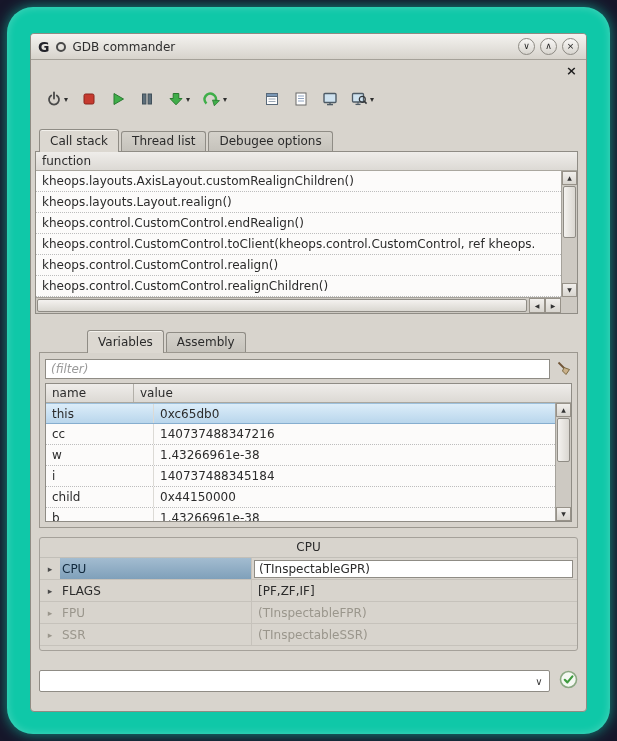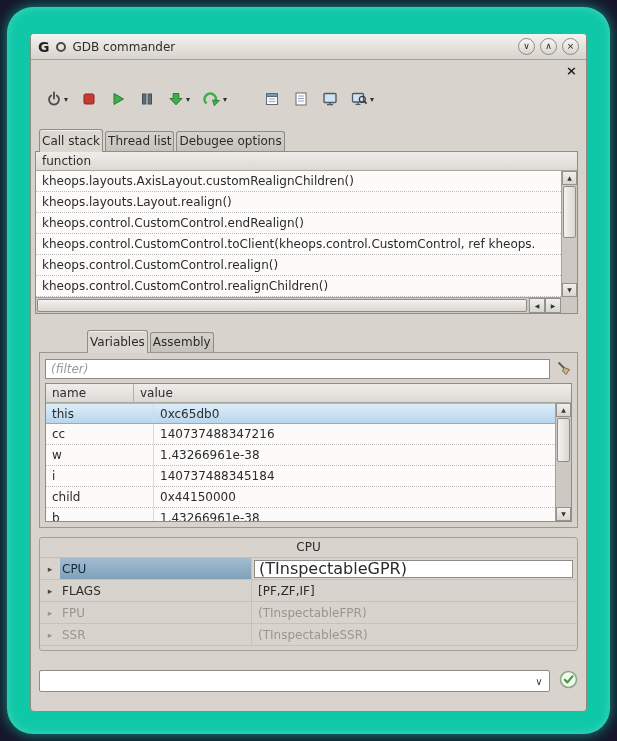--- a/index.html
+++ b/index.html
@@ -49,21 +49,21 @@
   }
   .tool { display:flex; align-items:center; padding:2px 3px; margin-right:7px; }
   .tool svg { display:block; }
   .caret { font-size:8px; color:#2f2f2f; margin-left:2px; }
   .tool-gap { width:24px; }
   
   .tabs { position:absolute; display:flex; align-items:flex-end; height:23px; z-index:5; }
   .tabs1 { left:8px; top:95px; }
   .tabs2 { left:8px; top:296px;margin-left:48px; }
   .tab {
-    height:20px; padding:2px 2px 0; margin-right:2px; margin-bottom:1px;
+    height:20px; padding:2px 10px 0; margin-right:2px; margin-bottom:1px;
     font-size:12px; color:#2b2b2b;
     background:linear-gradient(#d5d2cb,#c5c2bb);
     border:1px solid #8f8c85; border-bottom:none; border-radius:3px 3px 0 0;text-align:center;
   }
   .tab.active {
     height:23px; padding-top:4px; margin-bottom:0;
     background:#dcd8d1; box-shadow:inset 0 1px 0 #f3f1ec;
   }
   
   .tree-header {
@@ -130,21 +130,21 @@
   .cpu-title { text-align:center; font-size:12px; padding:2px 0 3px; color:#2b2b2b; }
   .cpu-rows { border-top:1px solid #c2bfb8; }
   .cpu-row { display:flex; align-items:stretch; height:22px; border-bottom:1px solid #c6c2bb; }
   .cpu-exp { width:20px; display:flex; align-items:center; justify-content:center; font-size:9px; color:#4a4a4a; }
   .cpu-name { width:192px; display:flex; align-items:center; padding-left:2px; border-right:1px solid #c6c2bb; }
   .cpu-name.selected { background:linear-gradient(#a3bcd0,#7fa0ba); color:#11293d; }
   .cpu-val { flex:1; display:flex; align-items:center; padding-left:6px; }
   .cpu-val.editor { padding:0 4px 0 2px; }
   .cpu-edit {
     flex:1; height:18px; align-self:center; background:#fff;
-    border:1px solid #8f8c85; display:flex; align-items:center; padding:0 4px; font-size:16px;
+    border:1px solid #8f8c85; display:flex; align-items:center; padding:0 4px; font-size:12px;
   }
   .cpu-row.disabled .cpu-name, .cpu-row.disabled .cpu-val, .cpu-row.disabled .cpu-exp { color:#9a968c; }
   
   .combo-row {
     position:absolute; left:8px; top:635px; right:8px; height:24px;
     display:flex; align-items:center;
   }
   .combo {
     flex:1; height:22px; background:#fff; border:1px solid #8f8c85; border-radius:2px;
     display:flex; align-items:center;

